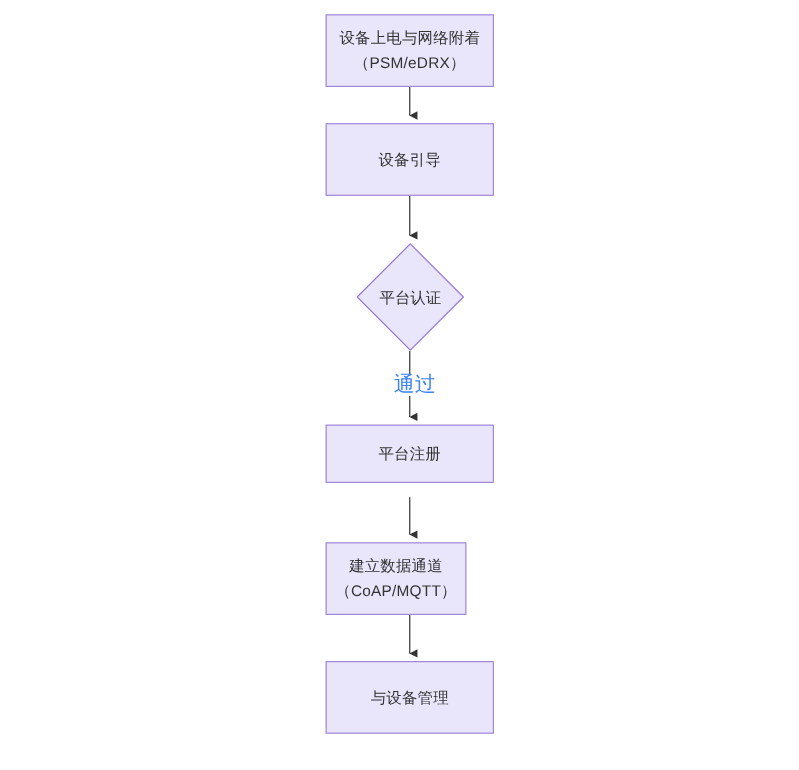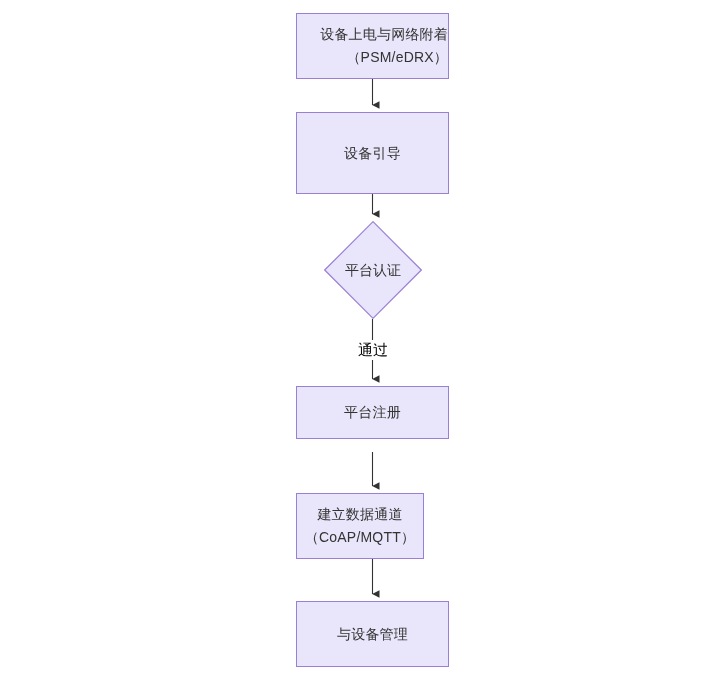--- a/index.html
+++ b/index.html
@@ -77,22 +77,22 @@
     font-size: 14px;
     line-height: 23px;
     text-align: center;
     white-space: nowrap;
   }
 
   
   .edge-label {
     position: absolute;
     background: #ffffff;
-    color: #000000;
-    font-size: 15px;
+    color: #3b82f6;
+    font-size: 19px;
     line-height: 18px;
     padding: 1px 3px;
     white-space: nowrap;
     text-align: center;
   }
 </style>
 </head>
 <body>
 
 <div id="flow-canvas">
@@ -106,26 +106,26 @@
 
     <g stroke="#333333" stroke-width="1.1" fill="none">
       <line x1="372.5" y1="79" x2="372.5" y2="105" marker-end="url(#arrowhead)"></line>
       <line x1="372.5" y1="178" x2="372.5" y2="214" marker-end="url(#arrowhead)"></line>
       <line x1="372.5" y1="319" x2="372.5" y2="379" marker-end="url(#arrowhead)"></line>
       <line x1="372.5" y1="452" x2="372.5" y2="486" marker-end="url(#arrowhead)"></line>
       <line x1="372.5" y1="559" x2="372.5" y2="594" marker-end="url(#arrowhead)"></line>
     </g>
   </svg>
 
-  <div class="node" style="left:296px; top:13px; width:153px; height:66px;align-items:flex-end;">
+  <div class="node" style="left:296px; top:13px; width:153px; height:66px;">
     <span class="node-line">设备上电与网络附着</span>
     <span class="node-line">（PSM/eDRX）</span>
   </div>
 
-  <div class="node" style="left:296px; top:112px; width:153px; height:82px;align-items:center;">
+  <div class="node" style="left:296px; top:112px; width:153px; height:66px;align-items:center;">
     <span class="node-line">设备引导</span>
   </div>
 
   <div class="decision-wrap" style="left:324px; top:221px; width:98px; height:98px;">
     <svg class="decision-shape" viewBox="0 0 98 98" width="98" height="98" xmlns="http://www.w3.org/2000/svg">
       <polygon points="49,0.7 97.3,49 49,97.3 0.7,49" fill="#e9e5fa" stroke="#9a7fd6" stroke-width="1.2"></polygon>
     </svg>
     <span class="decision-label">平台认证</span>
   </div>
 

